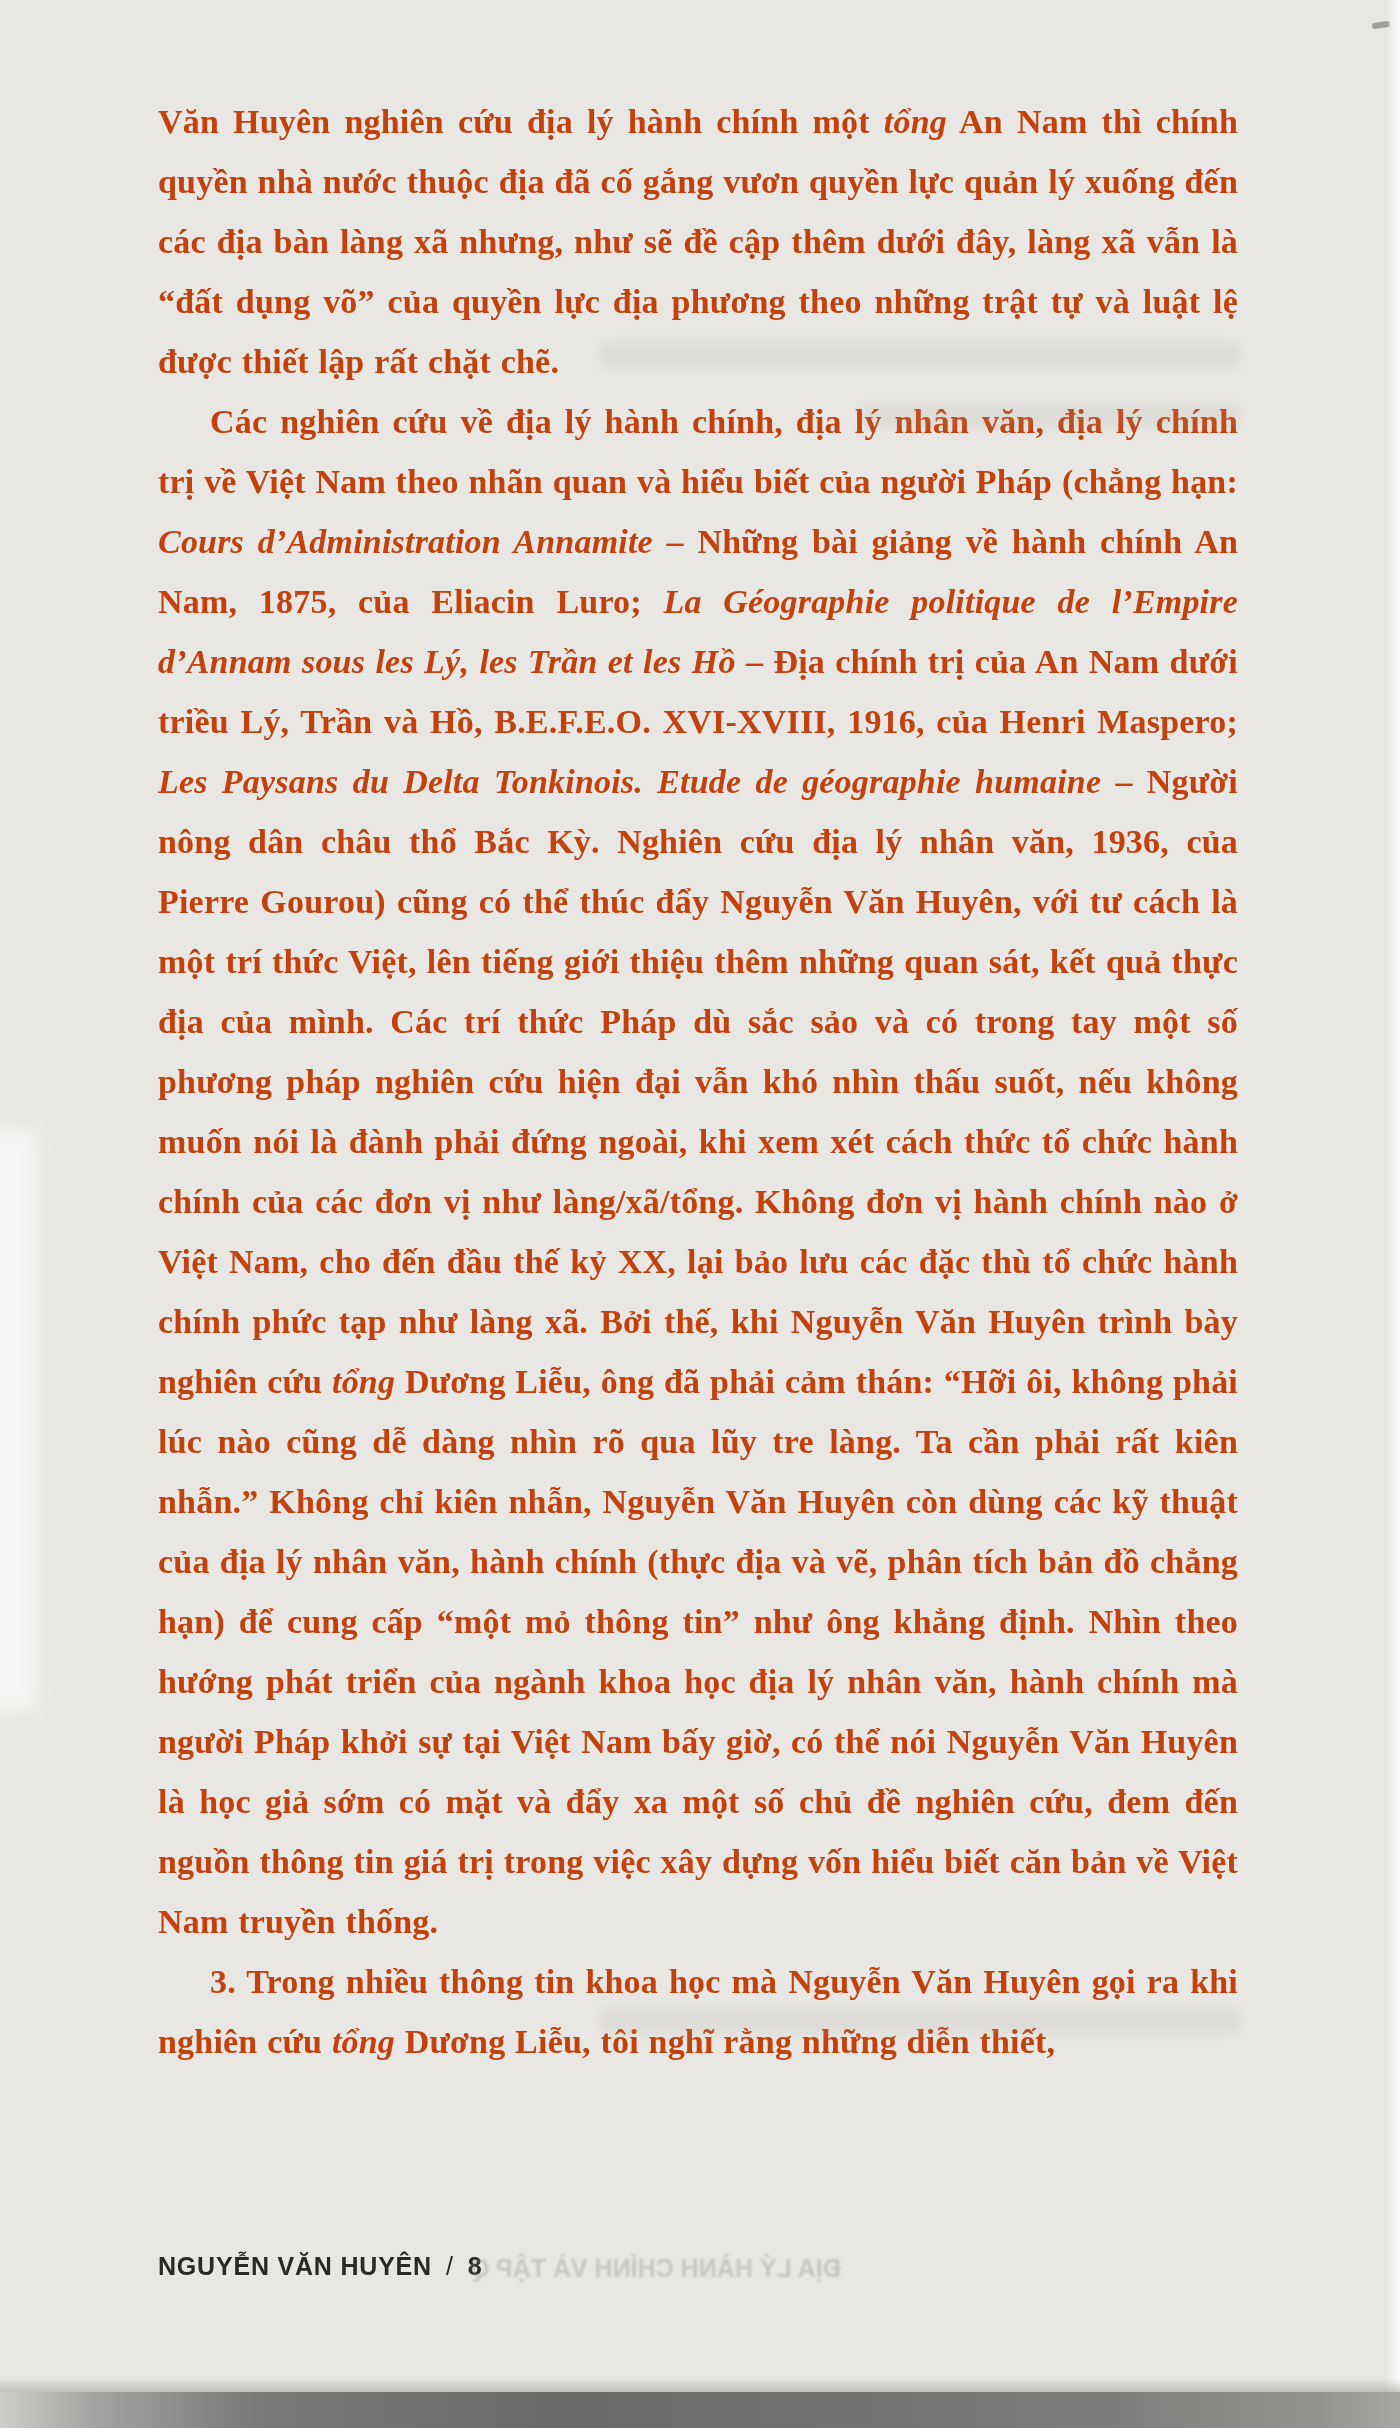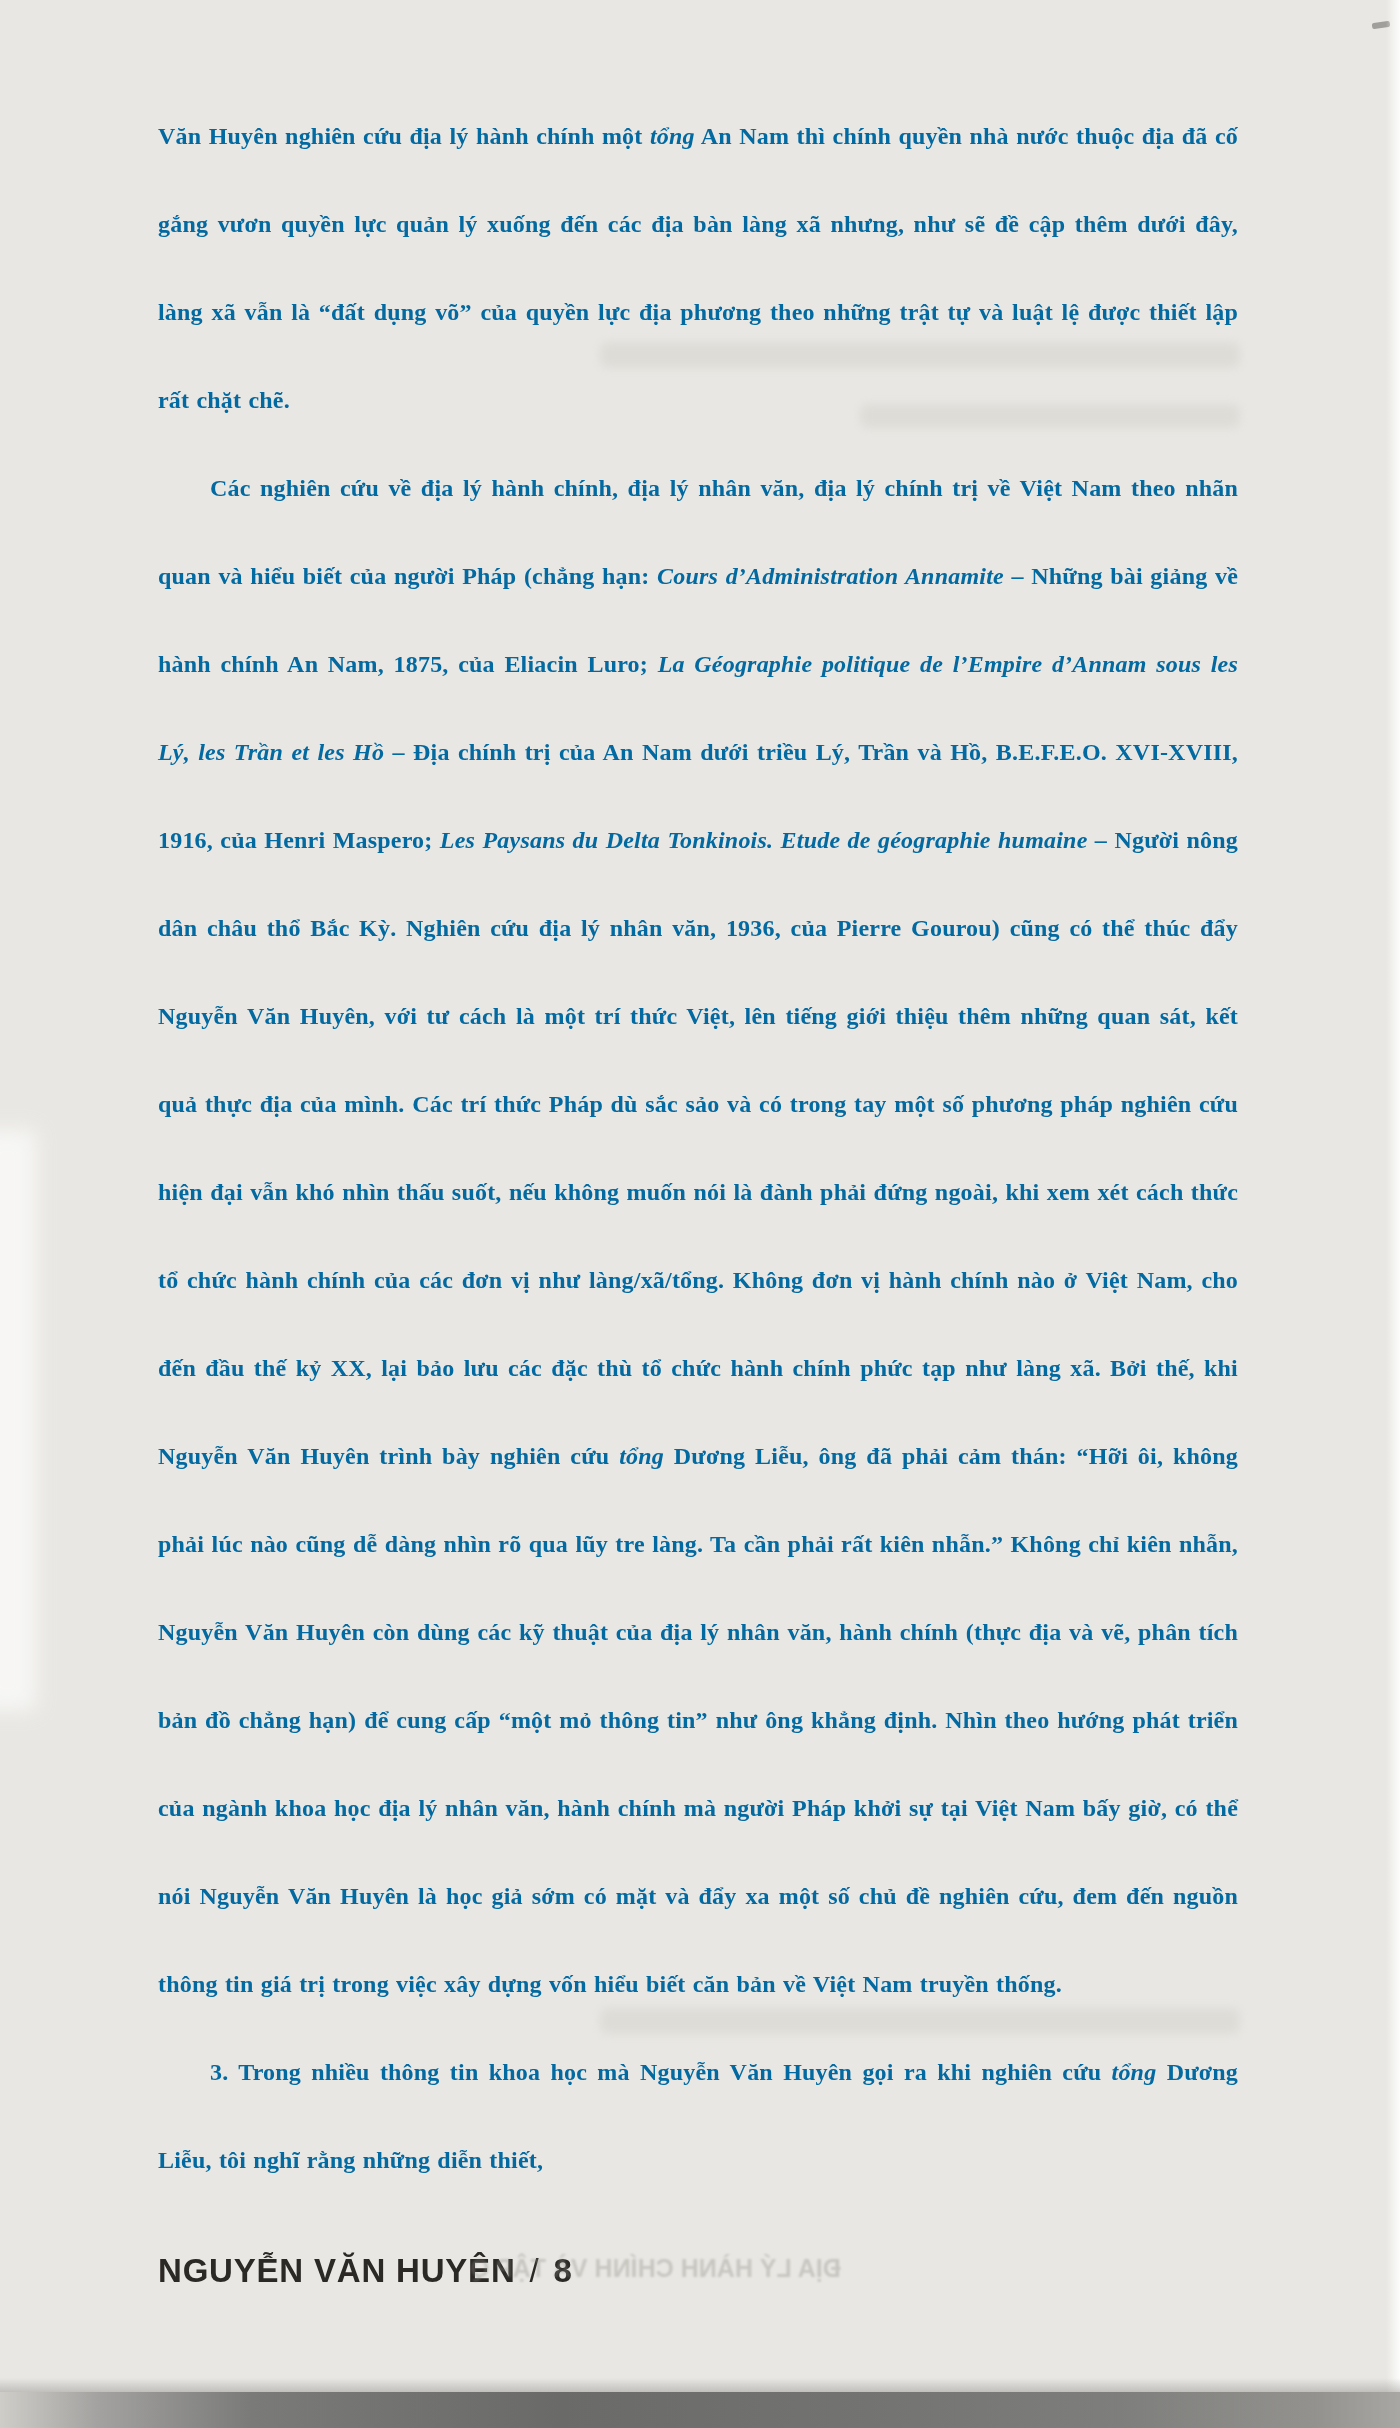--- a/index.html
+++ b/index.html
@@ -10,38 +10,38 @@
     margin: 0 auto;
     background: linear-gradient(180deg, #f6f5f1 0%, #f7f6f2 55%, #f3f2ee 96%, #ececе8 100%);
     overflow: hidden;
     font-family: "Liberation Serif", serif;
   }
   .text-block {
     position: absolute;
     left: 158px;
     top: 92px;
     width: 1080px;
-    color: #0369a1;
-    font-size: 24px;
-    line-height: 88px;
+    color: #c2410c;
+    font-size: 34px;
+    line-height: 60px;
     font-weight: bold;
     text-align: justify;
     letter-spacing: 0.2px;
     word-spacing: 1px;
   }
   .text-block p { margin: 0; text-indent: 52px; }
   .text-block p.noindent { text-indent: 0; }
   .it { font-style: italic; }
   .footer {
     position: absolute;
     left: 158px;
     top: 2252px;
     font-family: "Liberation Sans", sans-serif;
     font-weight: bold;
-    font-size: 33px;
+    font-size: 25px;
     color: #2b2926;
     letter-spacing: 0.8px;
     white-space: nowrap;
   }
   .footer .sep { margin: 0 14px; font-weight: normal; }
   
   .bleed-footer {
     position: absolute;
     left: 470px;
     top: 2254px;

